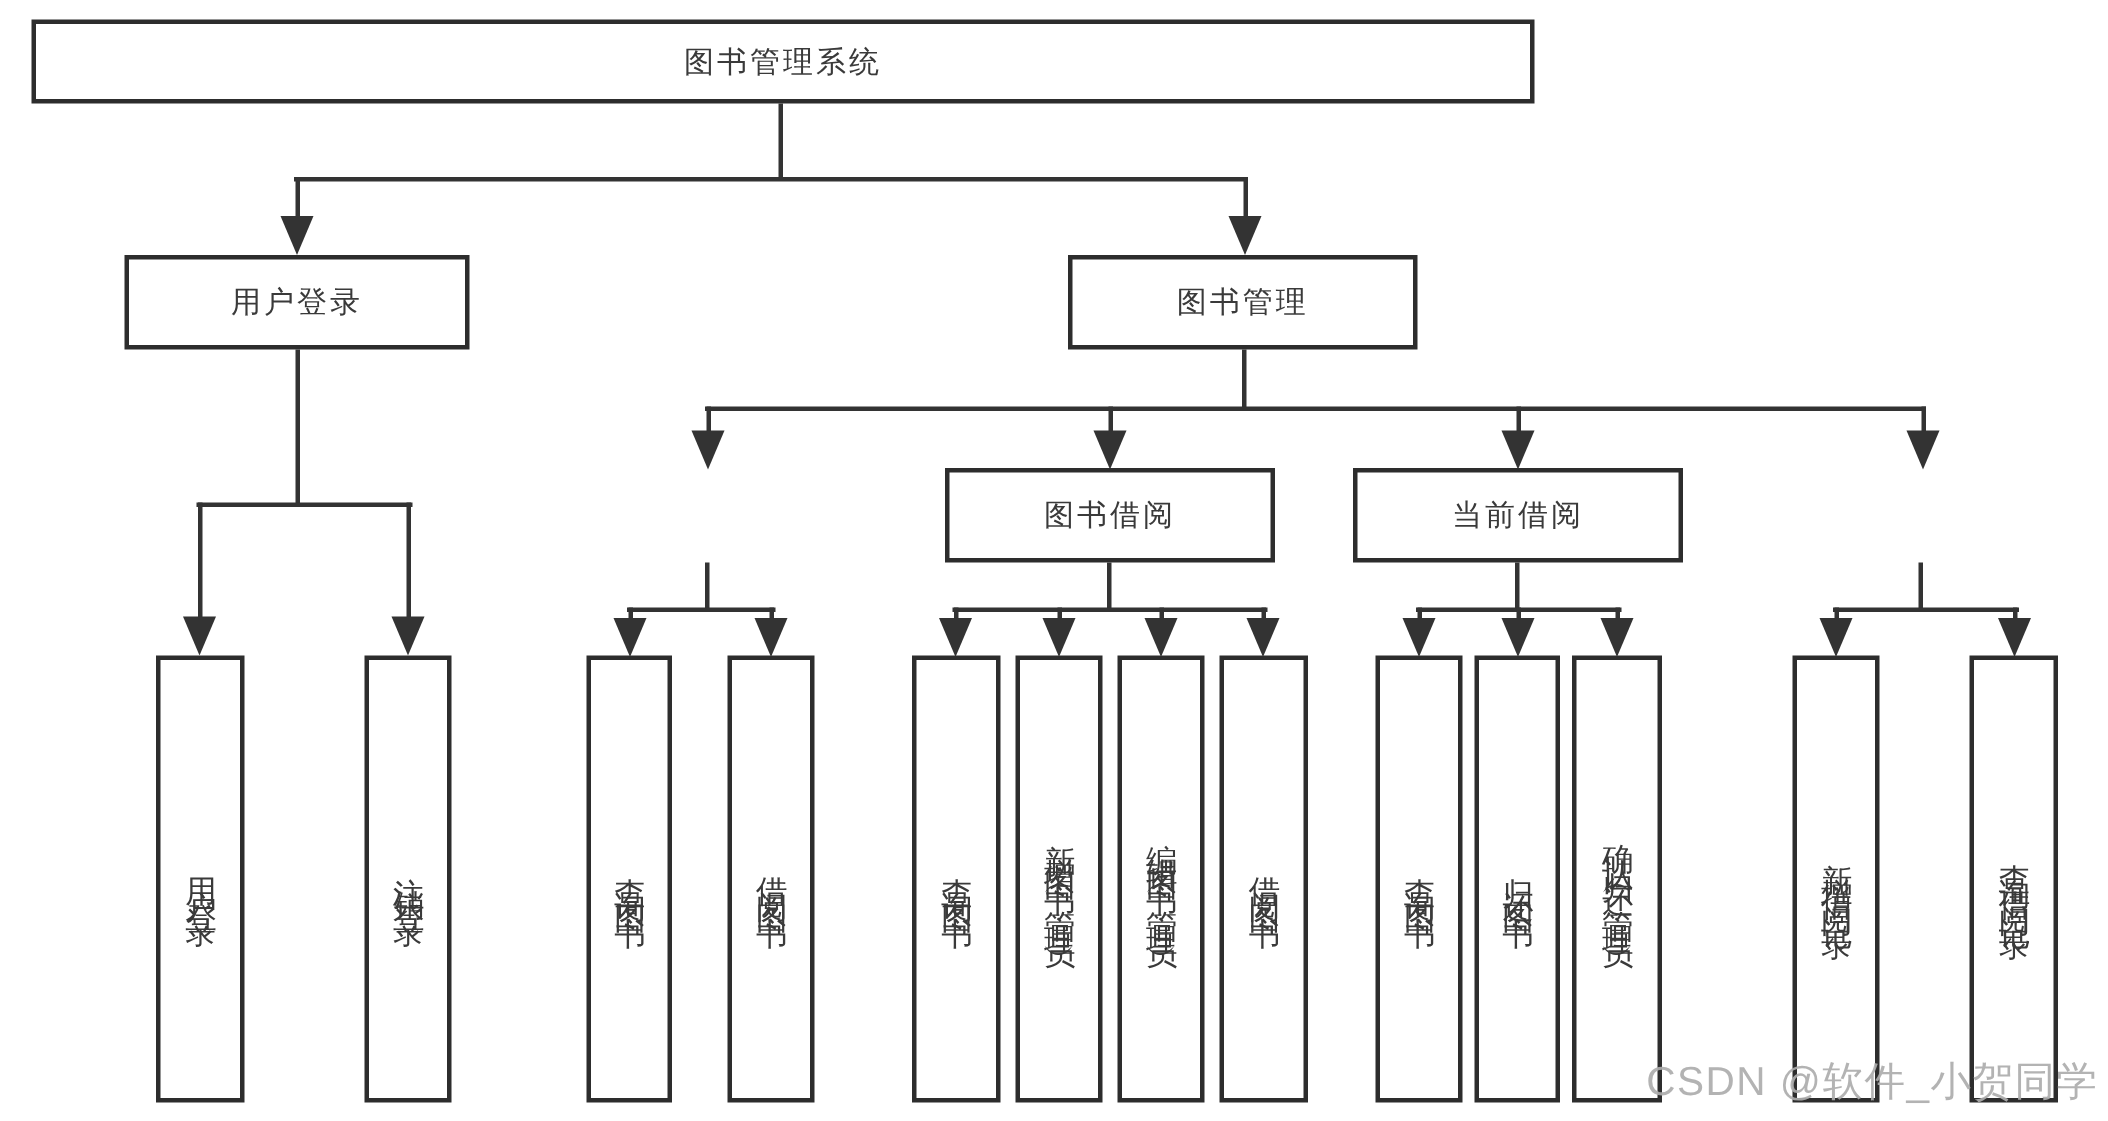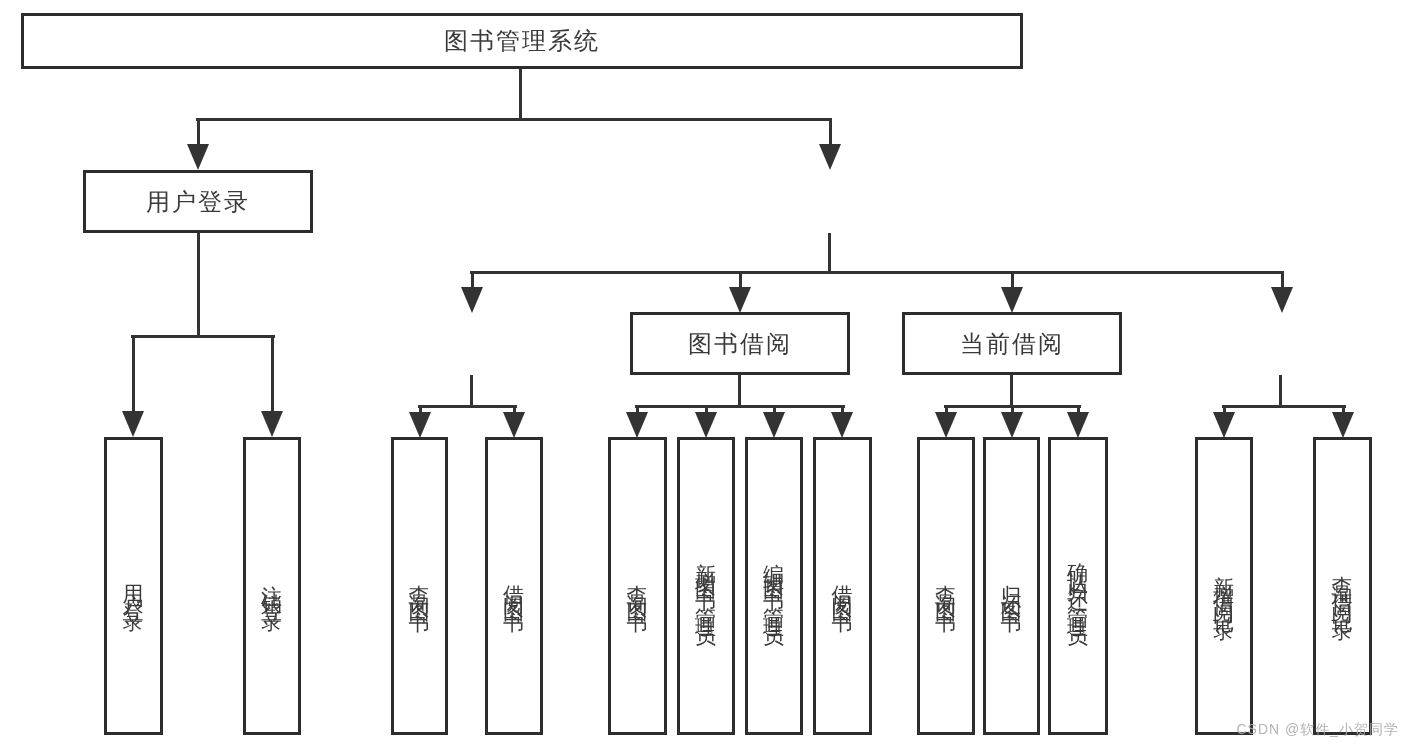--- a/index.html
+++ b/index.html
@@ -5,56 +5,59 @@
   html,body{margin:0;padding:0;background:#ffffff;}
   .canvas{
     position:relative;width:1405px;height:747px;background:#ffffff;
     font-family:"Liberation Sans",sans-serif;overflow:hidden;
   }
   .box{
     position:absolute;box-sizing:border-box;
     border:3px solid #2d2d2d;background:#ffffff;color:#3a3a3a;
     display:flex;align-items:center;justify-content:center;
   }
-  .box.h span{font-size:24px;letter-spacing:2px;white-space:nowrap;}
+  .box.h span{font-size:20px;letter-spacing:2px;white-space:nowrap;}
   .box.v span{
     writing-mode:vertical-rl;text-orientation:mixed;
     font-size:21px;letter-spacing:9px;line-height:1;
   }
   .hline,.vline{position:absolute;background:#333333;}
   .hline{height:3px;}
   .vline{width:3px;}
   .arrow{position:absolute;width:22px;}
   .arrow::before{
     content:"";position:absolute;left:50%;margin-left:-1.5px;
     top:0;bottom:22px;width:3px;background:#333333;
   }
   .arrow::after{
     content:"";position:absolute;left:0;bottom:0;width:0;height:0;
     border-left:11px solid transparent;border-right:11px solid transparent;
     border-top:26px solid #333333;
   }
   .watermark{
     position:absolute;right:6px;bottom:8px;z-index:5;
-    font-size:14px;letter-spacing:1px;color:rgba(173,173,173,0.92);
+    font-size:27px;letter-spacing:1px;color:rgba(173,173,173,0.92);
     white-space:nowrap;
     margin-left:20px;
   }
 </style>
 </head>
 <body>
 
 <div class="canvas">
 
   <div class="box h" style="left:21px;top:13px;width:1002px;height:56px">
     <span>图书管理系统</span>
   </div>
 
   <div class="box h" style="left:83px;top:170px;width:230px;height:63px">
     <span>用户登录</span>
+  </div>
+  <div class="box h" style="left:712px;top:170px;width:233px;height:63px">
+    <span>图书管理</span>
   </div>
 
   <div class="box h" style="left:902px;top:312px;width:220px;height:63px">
     <span>当前借阅</span>
   </div>
   <div class="box h" style="left:630px;top:312px;width:220px;height:63px">
     <span>图书借阅</span>
   </div>
 
   <div class="box v" style="left:104px;top:437px;width:59px;height:298px">

